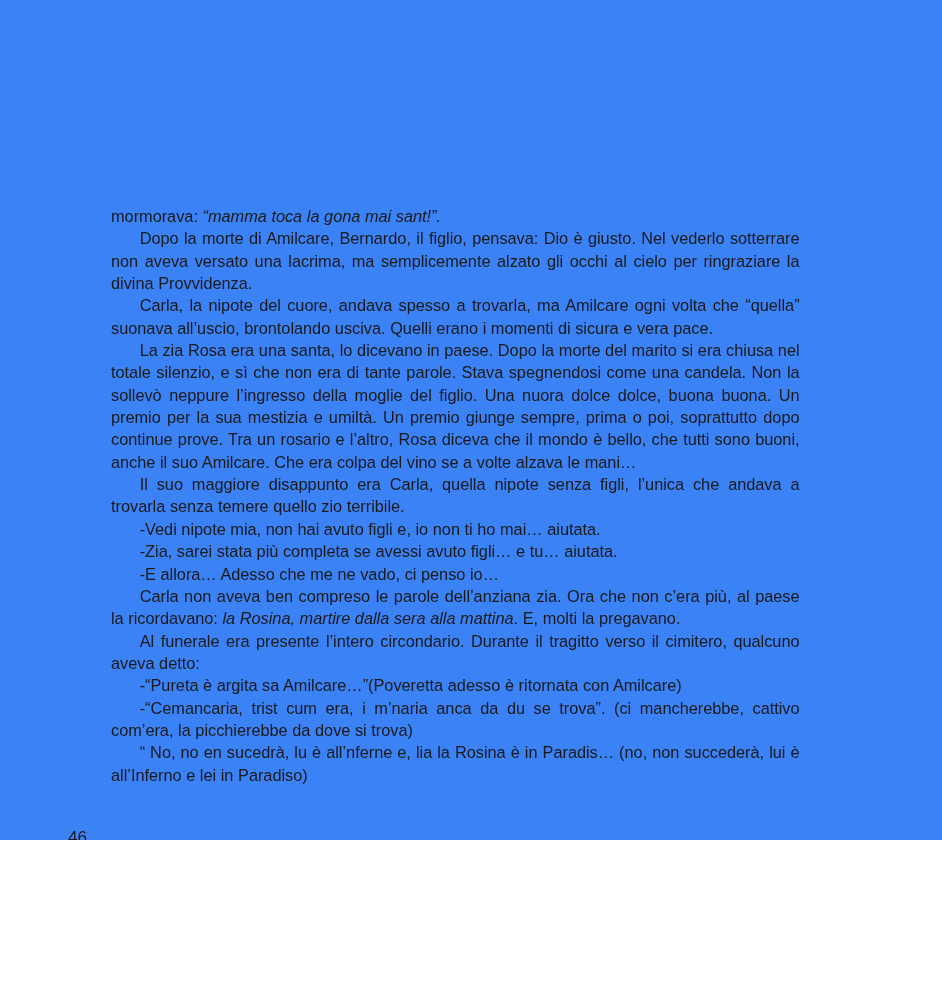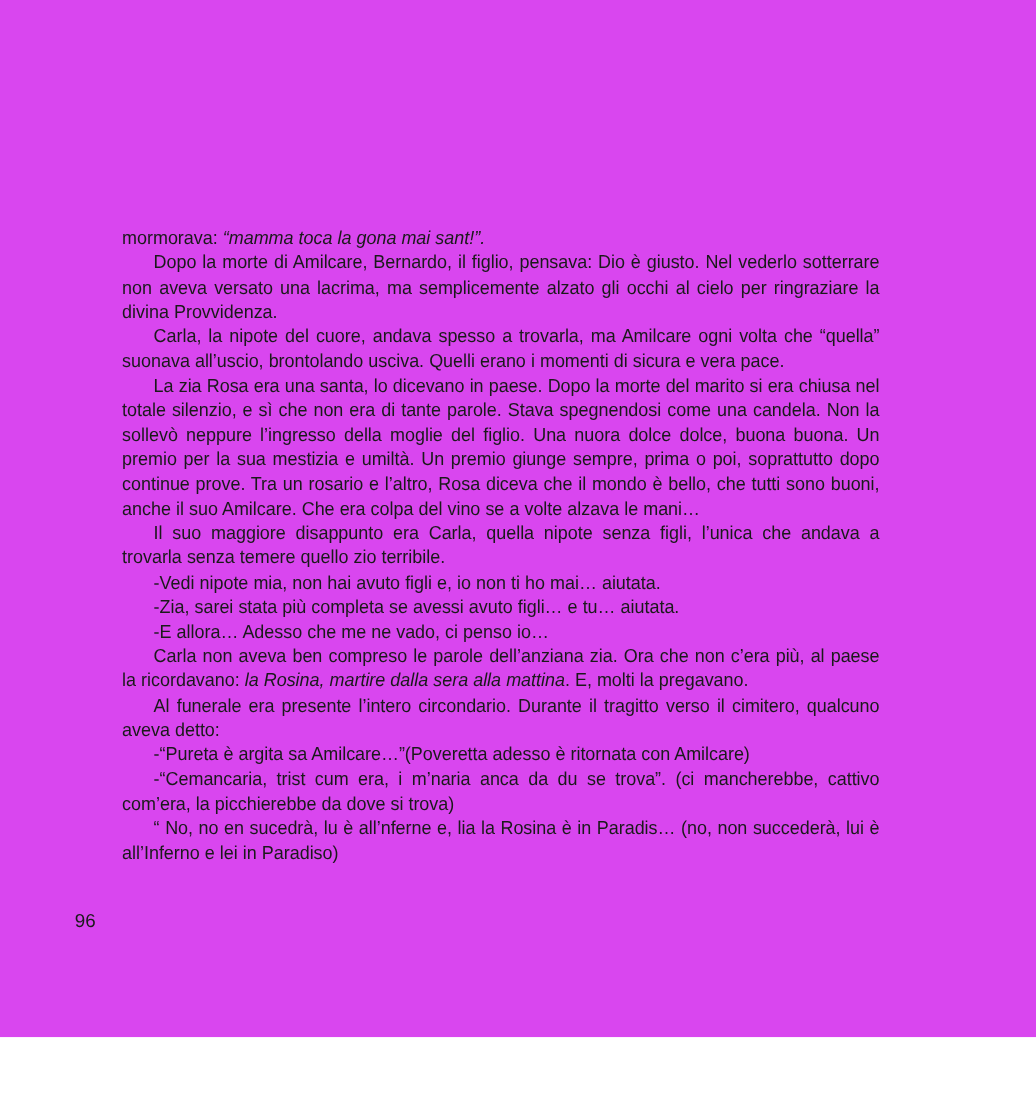--- a/index.html
+++ b/index.html
@@ -5,22 +5,22 @@
 <style>
   html, body {
     margin: 0;
     padding: 0;
     background: #ffffff;
   }
 
   .page {
     position: relative;
     width: 942px;
-    height: 943px;
-    background: #d946ef;
+    height: 840px;
+    background: #3b82f6;
     overflow: hidden;
     font-family: "Liberation Sans", "DejaVu Sans", sans-serif;
     color: #1a1a1a;
   }
 
   
   .text-block {
     position: absolute;
     left: 111px;
     top: 206px;
@@ -90,15 +90,15 @@
       <p class="para dialogue"><span>-Vedi nipote mia, non hai avuto figli e, io non ti ho mai… aiutata.</span></p>
       <p class="para dialogue"><span>-Zia, sarei stata più completa se avessi avuto figli… e tu… aiutata.</span></p>
       <p class="para dialogue"><span>-E allora… Adesso che me ne vado, ci penso io…</span></p>
       <p class="para indent"><span>Carla non aveva ben compreso le parole dell’anziana zia. Ora che non c’era più, al paese la ricordavano: </span><span class="ital">la Rosina, martire dalla sera alla mattina</span><span>. E, molti la pregavano.</span></p>
       <p class="para indent"><span>Al funerale era presente l’intero circondario. Durante il tragitto verso il cimitero, qualcuno aveva detto:</span></p>
       <p class="para dialogue"><span>-“Pureta è argita sa Amilcare…”(Poveretta adesso è ritornata con Amilcare)</span></p>
       <p class="para indent"><span>-“Cemancaria, trist cum era, i m’naria anca da du se trova”. (ci mancherebbe, cattivo com’era, la picchierebbe da dove si trova)</span></p>
       <p class="para indent"><span>“ No, no en sucedrà, lu è all’nferne e, lia la Rosina è in Paradis… (no, non succederà, lui è all’Inferno e lei in Paradiso)</span></p>
     </div>
 
-  <div class="folio">96</div>
+  <div class="folio">46</div>
 
 </div>
 
 </body></html>

